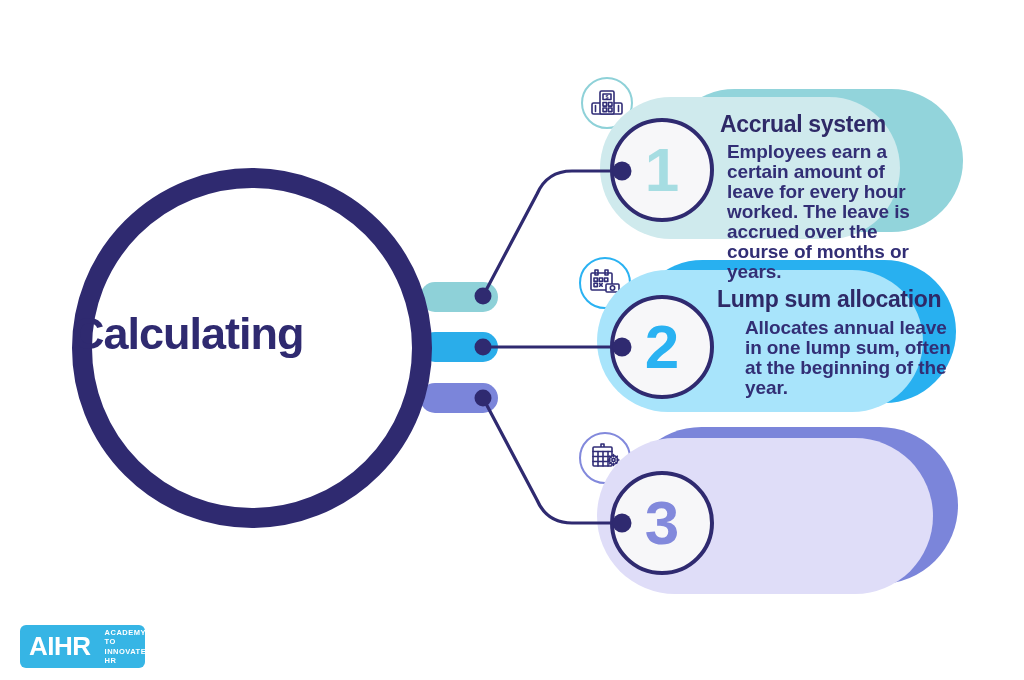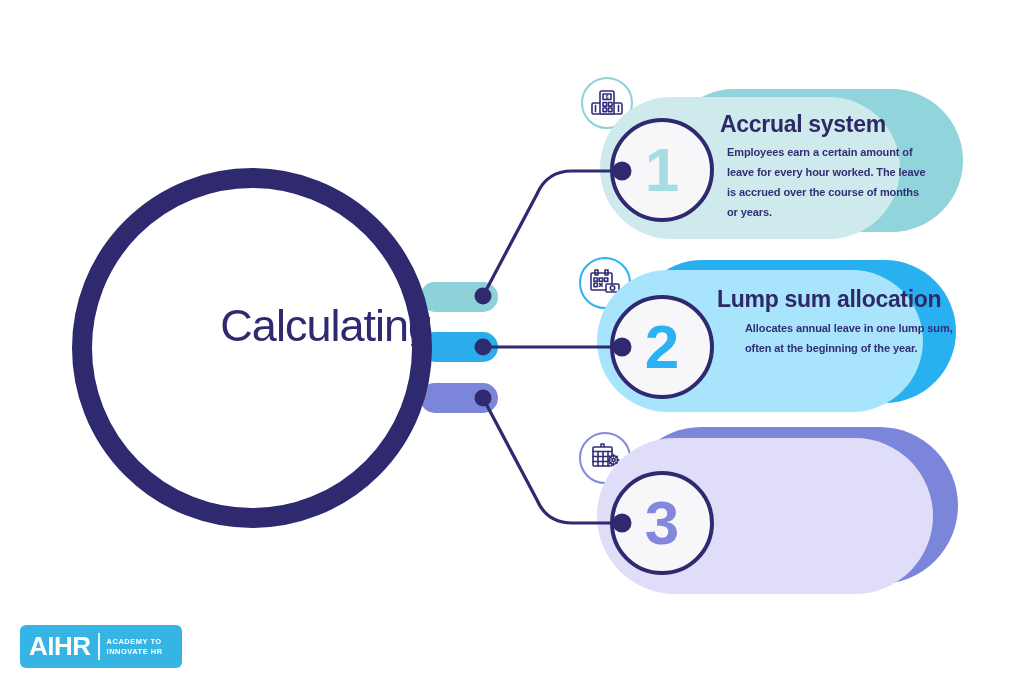--- a/index.html
+++ b/index.html
@@ -19,23 +19,23 @@
   .bar-2 { top: 332px; background: #2aadea; }
   .bar-3 { top: 383px; background: #7b85da; }
 
   
   .big-circle {
     position: absolute; left: 72px; top: 168px;
     width: 360px; height: 360px; border-radius: 50%;
     background: #ffffff; border: 20px solid #2f2a70; z-index: 2;
   }
   .big-title {
-    position: absolute; left: 72px; top: 296px; width: 360px;
-    text-align: right; z-index: 3; line-height: 60px;
-    font-weight: 400; font-size: 45px; letter-spacing: -1px;
+    position: absolute; left: 72px; top: 304px; width: 360px;
+    text-align: left; z-index: 3; line-height: 60px;
+    font-weight: 700; font-size: 45px; letter-spacing: -1px;
   }
   .big-title .t1 { color: #2f2a70; display: block; }
   .big-title .t2 { color: #27c0f2; display: block; }
 
   
   .card { position: absolute; inset: 0; }
   .pill-shadow { position: absolute; z-index: 3; }
   .pill       { position: absolute; z-index: 4; }
   .icon-circle {
     position: absolute; width: 52px; height: 52px; border-radius: 50%;
@@ -46,21 +46,21 @@
     background: #f7f7f9; border: 4px solid #2f2a70; z-index: 5;
     display: flex; align-items: center; justify-content: center;
     font-weight: 700; font-size: 62px; line-height: 1;
   }
   .card-title {
     position: absolute; z-index: 6; color: #2e2967;
     font-weight: 700; font-size: 23px; letter-spacing: -0.3px; white-space: nowrap;
   }
   .card-body {
     position: absolute; z-index: 6; color: #322e75;
-    font-weight: 700; font-size: 11px; line-height: 20px; letter-spacing: -0.1px;
+    font-weight: 700; font-size: 19px; line-height: 20px; letter-spacing: -0.1px;
   }
 
   
   .card1 .pill-shadow { left: 663px; top: 89px;  width: 300px; height: 143px; border-radius: 72px; background: #92d4db; }
   .card1 .pill        { left: 600px; top: 97px;  width: 300px; height: 142px; border-radius: 71px; background: #cfeaed; }
   .card1 .icon-circle { left: 581px; top: 77px;  border: 2px solid #8ed1d8; }
   .card1 .num-circle  { left: 610px; top: 118px; color: #a6dde2; }
   .card1 .card-title  { left: 720px; top: 111px; }
   .card1 .card-body   { left: 727px; top: 142px; width: 205px; }
 
@@ -77,21 +77,21 @@
   .card3 .pill        { left: 597px; top: 438px; width: 336px; height: 156px; border-radius: 78px; background: #dfddf8; }
   .card3 .icon-circle { left: 579px; top: 432px; border: 2px solid #8289dc; }
   .card3 .num-circle  { left: 610px; top: 471px; color: #8289dc; }
   .card3 .card-title  { left: 720px; top: 460px; }
   .card3 .card-body   { left: 727px; top: 491px; width: 240px; }
 
   .connectors { position: absolute; left: 0; top: 0; z-index: 7; pointer-events: none; }
 
   
   .logo {
-    position: absolute; left: 20px; top: 625px; width: 162px; height: 43px;
+    position: absolute; left: 20px; top: 625px; width: 125px; height: 43px;
     background: #36b5e5; border-radius: 6px; z-index: 8;
     display: flex; align-items: center; padding: 0 9px; gap: 7px;
   }
   .logo-brand { color: #ffffff; font-weight: 700; font-size: 26px; letter-spacing: -0.5px; }
   .logo-divider { width: 2px; height: 27px; background: #ffffff; opacity: 0.9; }
   .logo-tagline { color: #ffffff; font-weight: 700; font-size: 7.5px; line-height: 9.5px; letter-spacing: 0.5px; }
 
   .icon-svg { stroke: #312d77; fill: none; stroke-width: 1.6; stroke-linecap: round; stroke-linejoin: round; }
 </style>
 </head>

